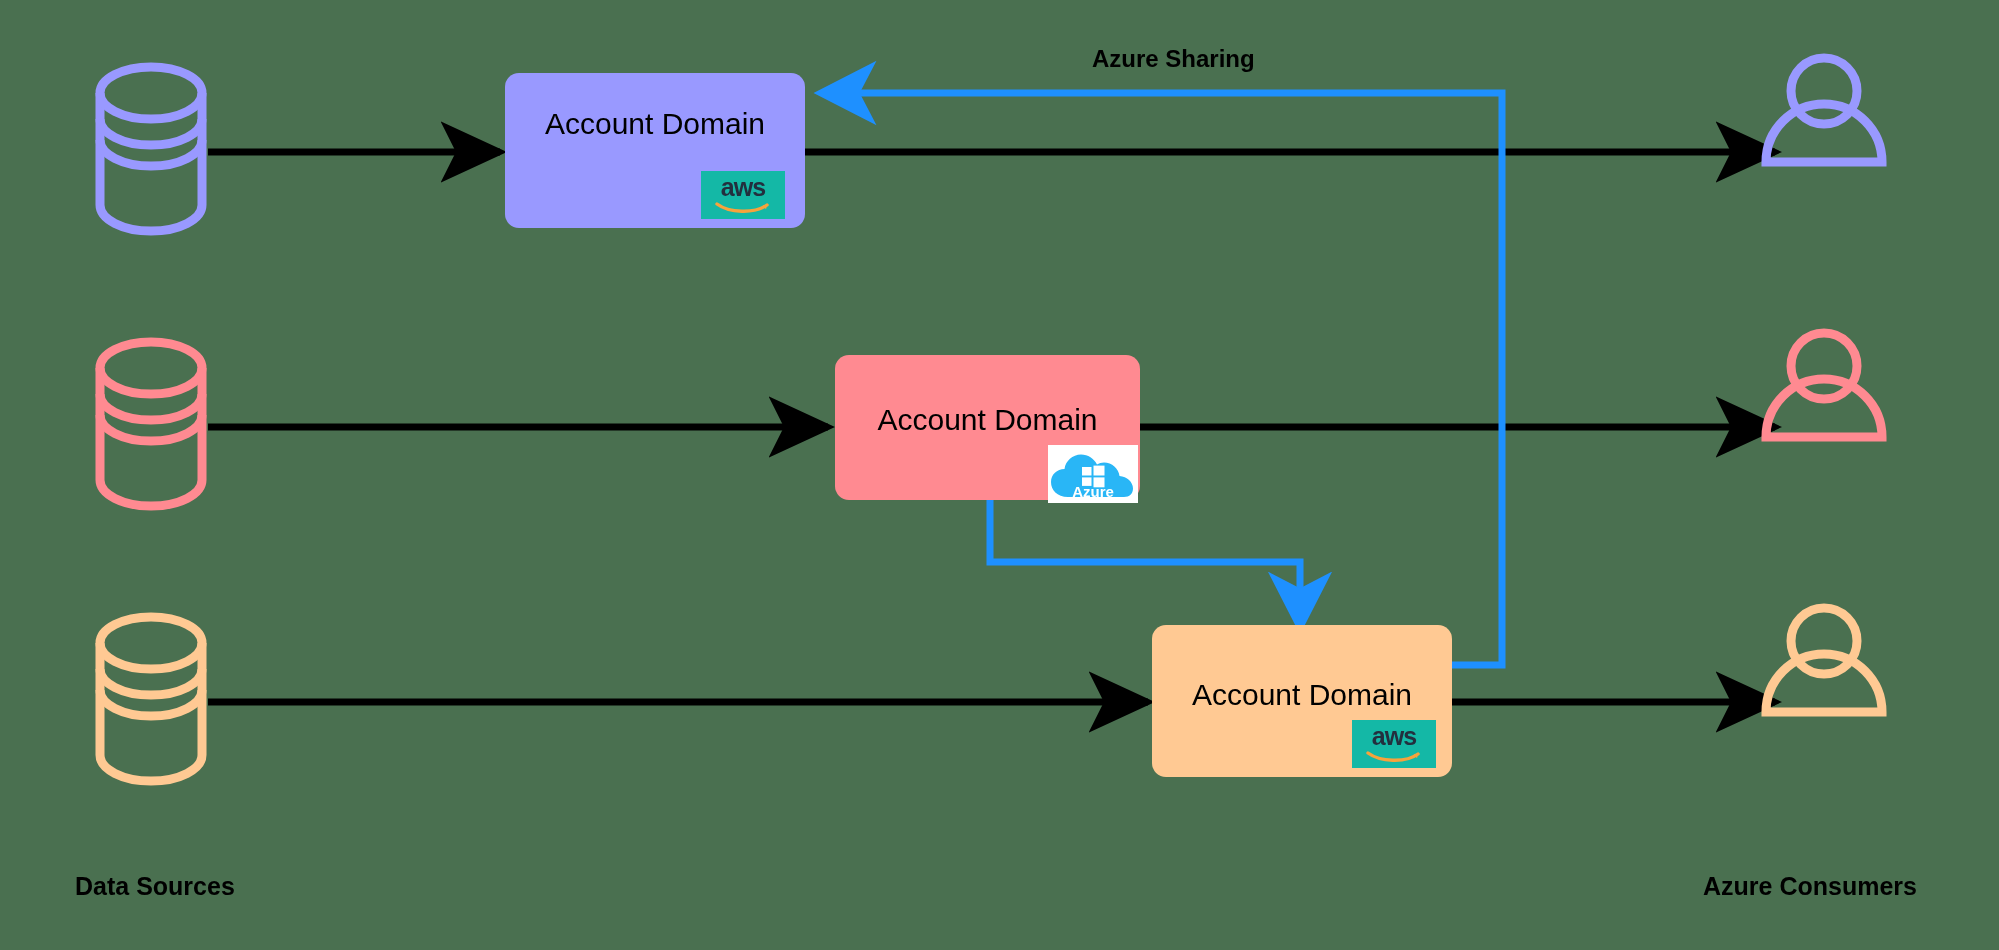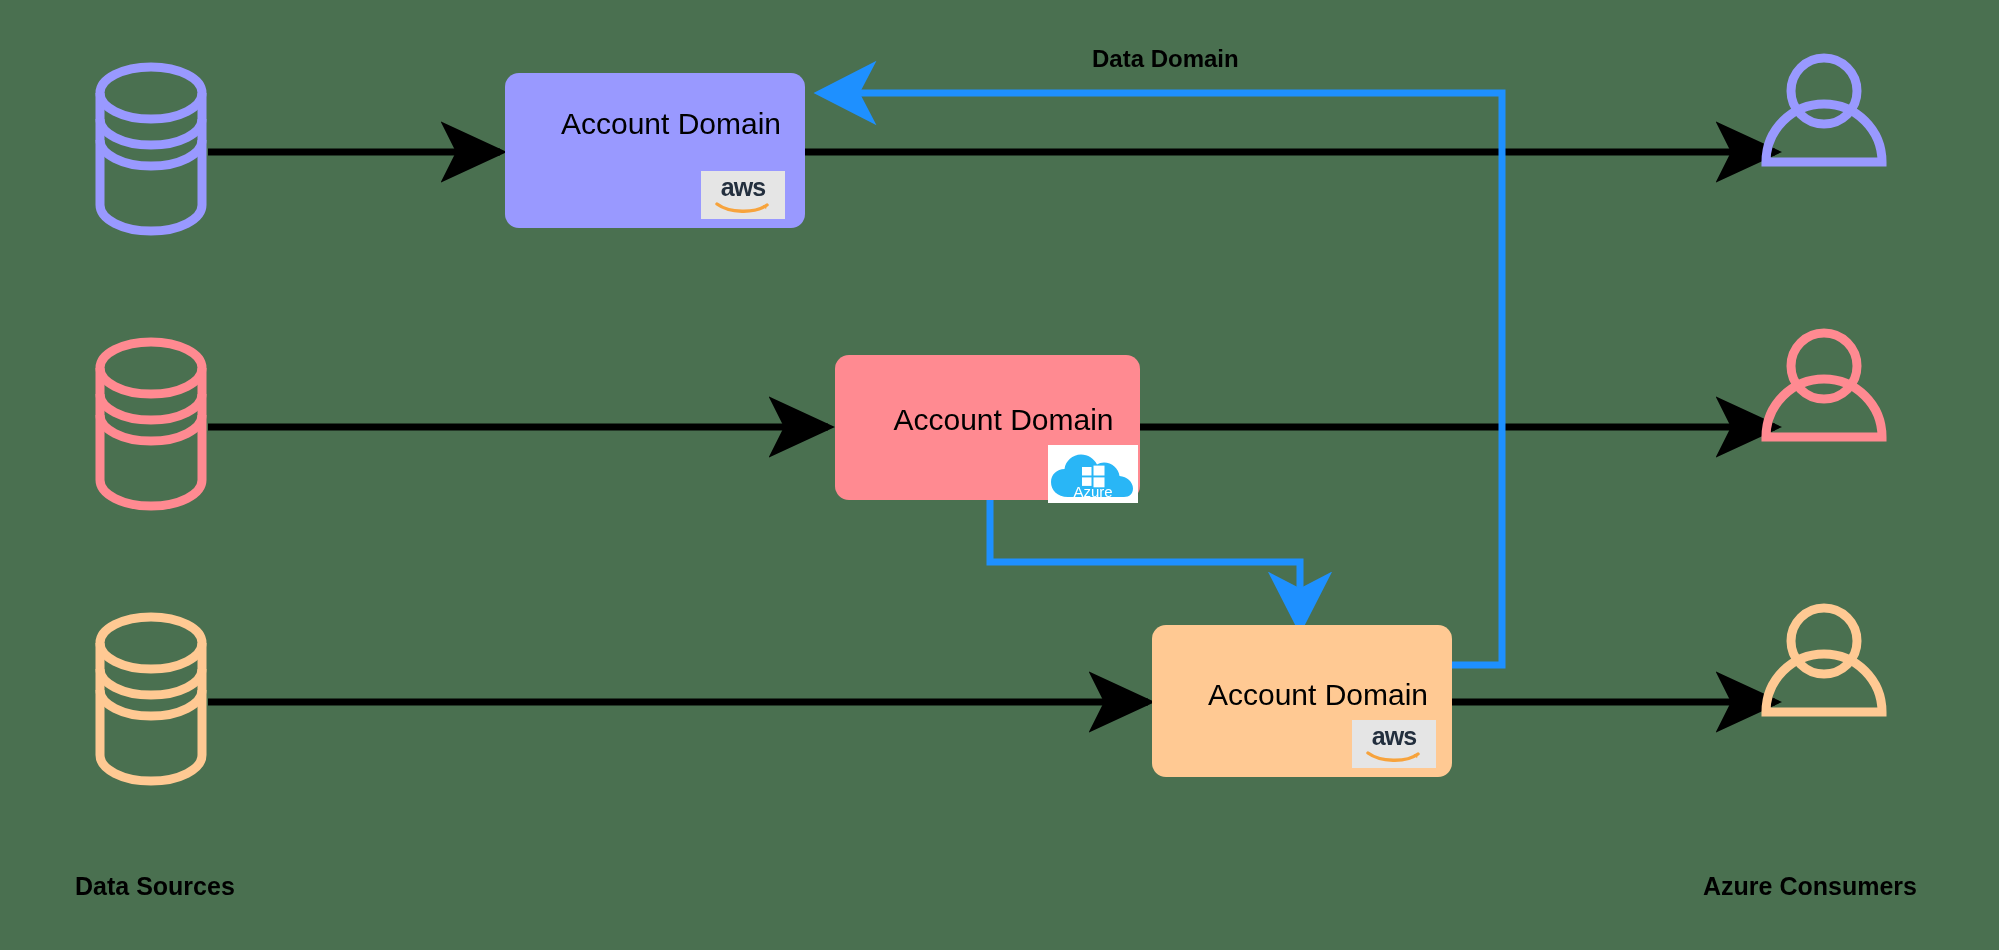--- a/index.html
+++ b/index.html
@@ -29,53 +29,54 @@
   svg.layer { pointer-events: none; }
 
   
   .domain-box {
     position: absolute;
     border-radius: 14px;
     box-sizing: border-box;
   }
   .domain-title {
     position: absolute;
-    left: 16px;
+    left: 0;
     width: 100%;
     text-align: center;
     color: #000000;
     font-size: 30px;
     font-family: "Liberation Sans", sans-serif;
     letter-spacing: 0px;
     white-space: nowrap;
   }
 
   
   .aws-logo {
     position: absolute;
-    background: #e5e5e5;
+    background: #14b8a6;
     display: flex;
     flex-direction: column;
     align-items: center;
     justify-content: center;
     overflow: hidden;
   }
   .aws-word {
     color: #232f3e;
     font-family: "Liberation Sans", sans-serif;
     font-weight: bold;
     line-height: 1;
     letter-spacing: -1px;
   }
 
   
   .azure-logo {
     position: absolute;
     background: #ffffff;
     overflow: hidden;
+    font-weight: bold;
   }
   .azure-word {
     position: absolute;
     width: 100%;
     text-align: center;
     color: #ffffff;
     font-family: "Liberation Sans", sans-serif;
     line-height: 1;
     white-space: nowrap;
   }
@@ -198,18 +199,18 @@
     <div class="domain-title" style="top:53px;">Account Domain</div>
     <div class="aws-logo" style="left:200px; top:95px; width:84px; height:48px;">
       <div class="aws-word" style="font-size:25px; margin-bottom:1px;">aws</div>
       <svg width="56" height="14" viewBox="0 0 56 14">
         <path d="M2,3 C14,12 40,13 52,4" fill="none" stroke="#f7a33c" stroke-width="3.4" stroke-linecap="round"></path>
         <path d="M52,4 L47.5,4.2 L51,8.2 Z" fill="#f7a33c"></path>
       </svg>
     </div>
   </div>
 
-  <div class="edge-label" style="left:1092px; top:45px;">Data Domain</div>
+  <div class="edge-label" style="left:1092px; top:45px;">Azure Sharing</div>
 
   <div class="caption" style="left:55px; top:872px;margin-left:20px;">Data Sources</div>
   <div class="caption" style="left:1703px; top:872px;">Azure Consumers</div>
 
 </div>
 
 </body></html>

